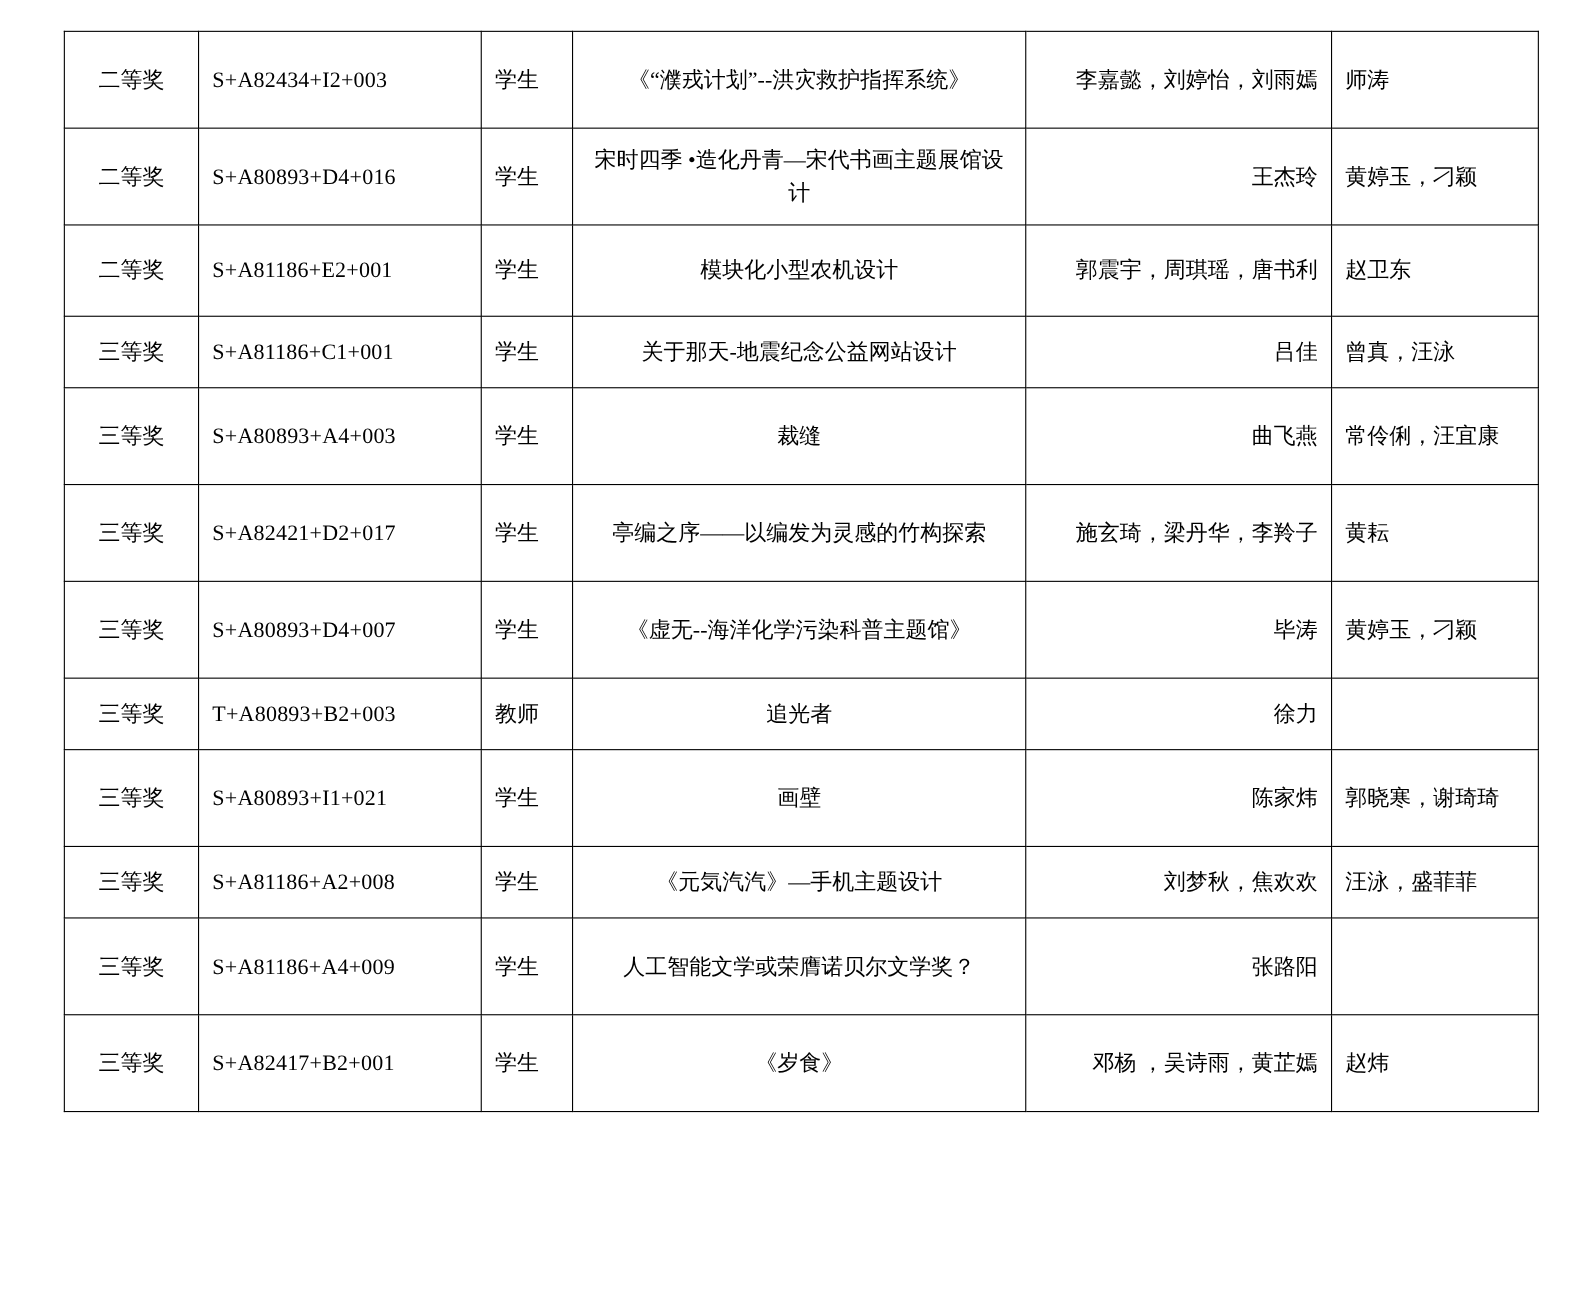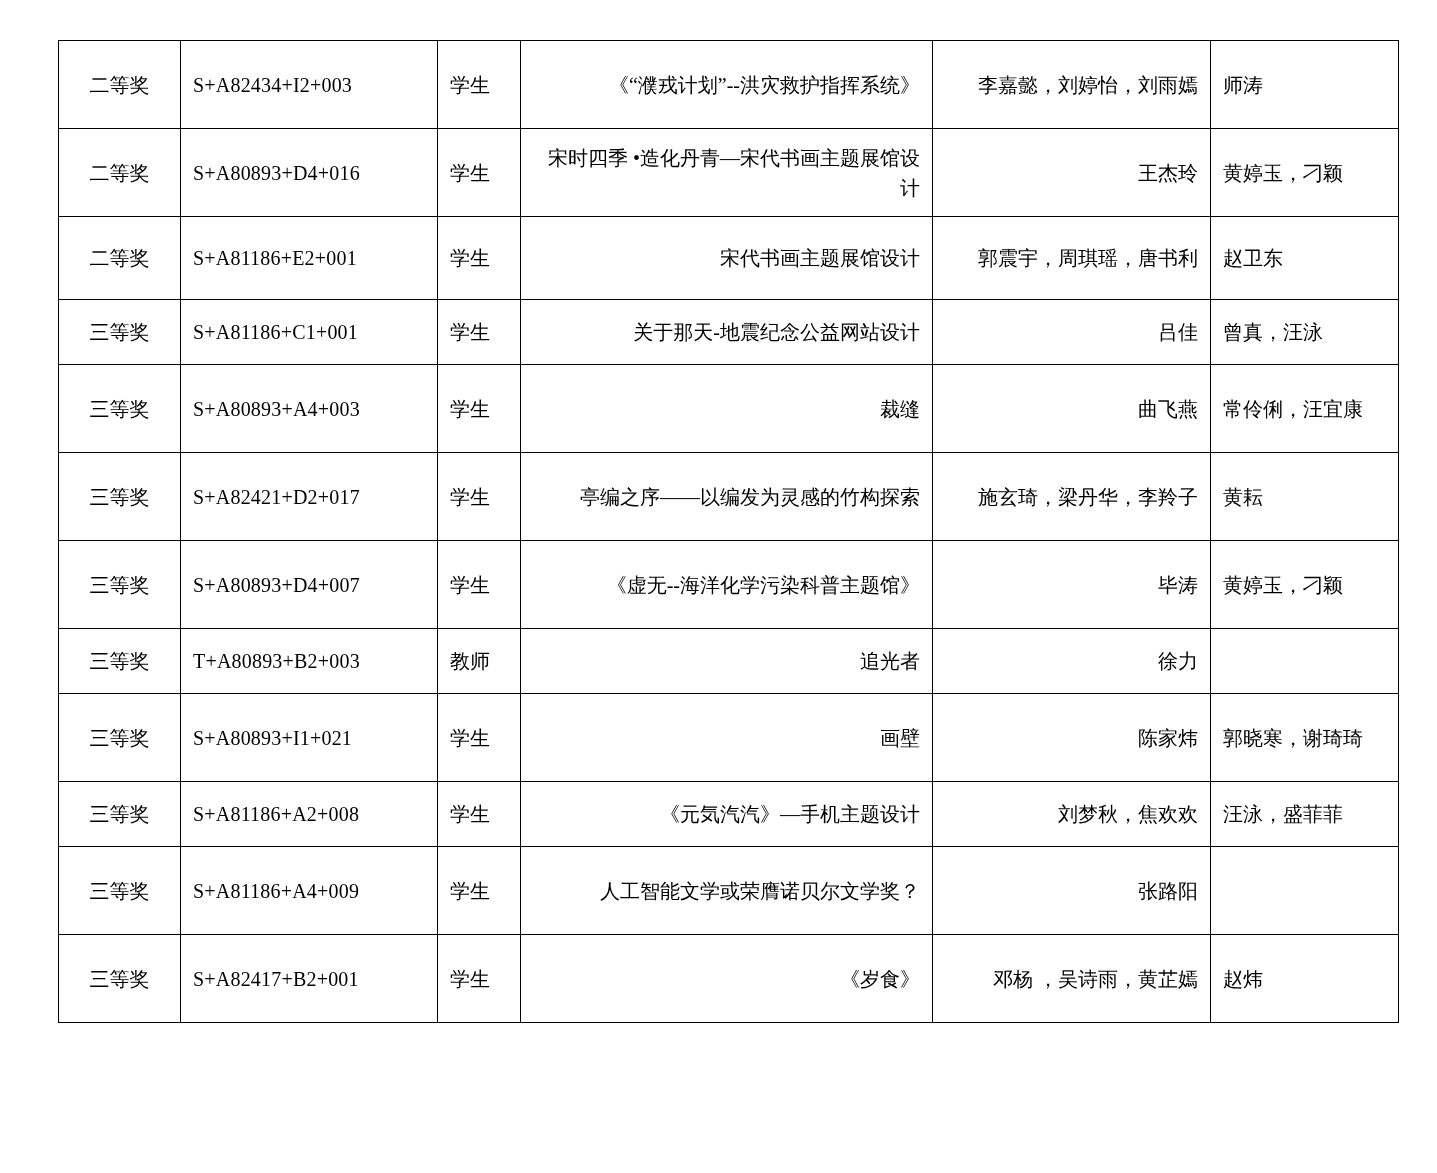--- a/index.html
+++ b/index.html
@@ -12,21 +12,21 @@
     height: 1173px;
     font-family: "Liberation Serif", "DejaVu Serif", serif;
     color: #000000;
     overflow: hidden;
   }
   .page {
     position: relative;
     width: 1437px;
     height: 1173px;
     box-sizing: border-box;
-    padding: 40px 40px 0 58px;
+    padding: 28px 40px 0 58px;
   }
   table.award-table {
     border-collapse: collapse;
     width: 1340px;
     table-layout: fixed;
   }
   table.award-table td {
     border: 1px solid #000000;
     vertical-align: middle;
     font-size: 20px;
@@ -50,21 +50,21 @@
     padding-right: 4px;
   }
   td.col-type {
     width: 83px;
     text-align: left;
     padding-left: 4px;
     padding-right: 4px;
   }
   td.col-title {
     width: 412px;
-    text-align: right;
+    text-align: center;
     padding-left: 18px;
   }
   td.col-authors {
     width: 278px;
     text-align: right;
     padding-left: 18px;
   }
   td.col-advisors {
     width: 188px;
     text-align: left;
@@ -97,21 +97,21 @@
         <td class="col-type">学生</td>
         <td class="col-title">宋时四季 •造化丹青—宋代书画主题展馆设计</td>
         <td class="col-authors">王杰玲</td>
         <td class="col-advisors">黄婷玉，刁颖</td>
       </tr>
 
       <tr class="row-h2">
         <td class="col-award">二等奖</td>
         <td class="col-code">S+A81186+E2+001</td>
         <td class="col-type">学生</td>
-        <td class="col-title">宋代书画主题展馆设计</td>
+        <td class="col-title">模块化小型农机设计</td>
         <td class="col-authors">郭震宇，周琪瑶，唐书利</td>
         <td class="col-advisors">赵卫东</td>
       </tr>
 
       <tr class="row-h3">
         <td class="col-award">三等奖</td>
         <td class="col-code">S+A81186+C1+001</td>
         <td class="col-type">学生</td>
         <td class="col-title">关于那天-地震纪念公益网站设计</td>
         <td class="col-authors">吕佳</td>

